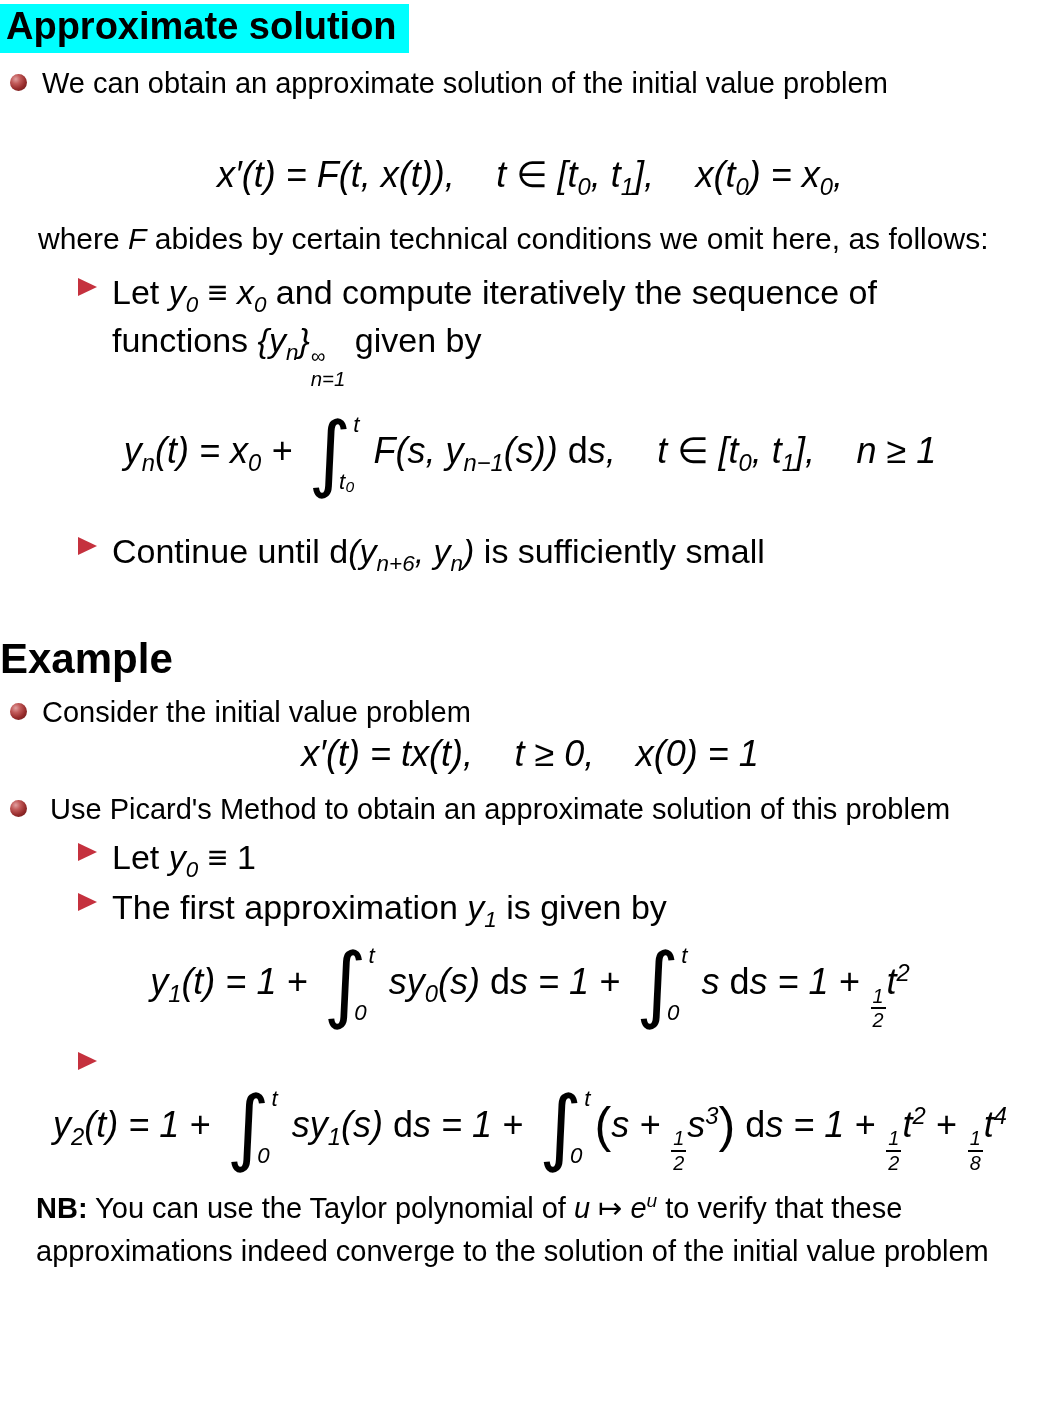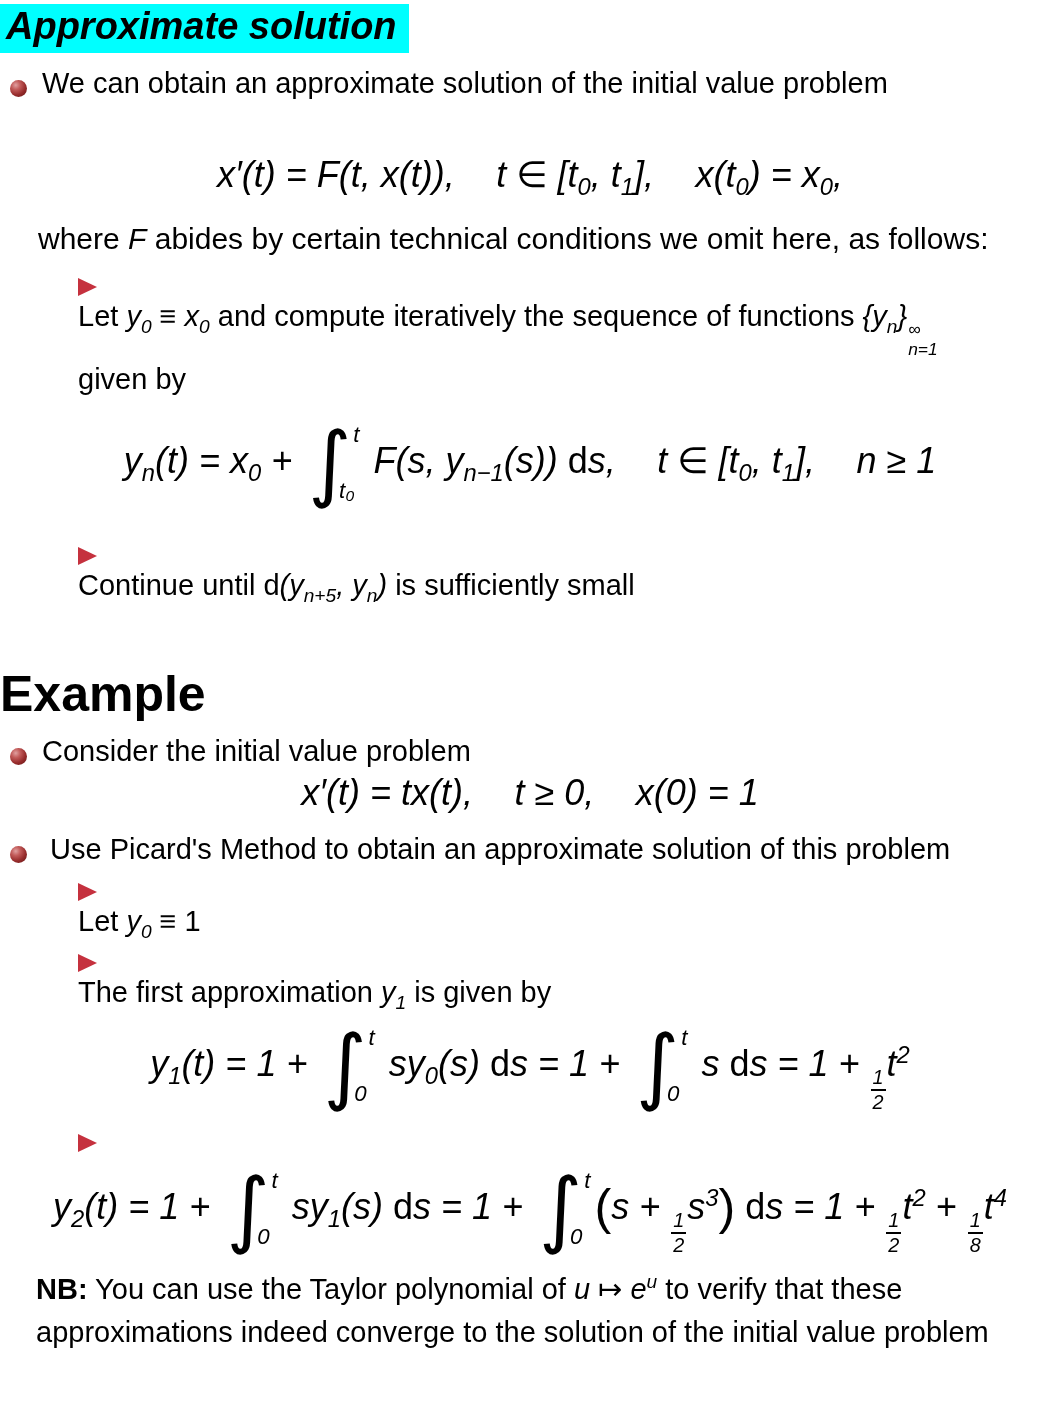--- a/index.html
+++ b/index.html
@@ -6,33 +6,32 @@
   .slide{
     width:1060px;height:1426px;overflow:hidden;position:relative;
     background:#fff;color:#000;
     font-family:"Liberation Sans","DejaVu Sans",sans-serif;
   }
   
   .title{
     display:inline-block;margin:4px 0 0 0;padding:1px 12px 4px 6px;
     font-size:38px;font-weight:bold;line-height:1.15;
     background:var(--highlight,#00ffff);
-    font-style:italic;
   }
-  .heading{font-size:50px;font-weight:bold;margin:60px 0 0 0;line-height:1.15;}
+  .heading{font-size:42px;font-weight:bold;margin:60px 0 0 0;line-height:1.15;}
   
-  .bullet-row{display:flex;margin:10px 0 0 10px;font-size:29px;line-height:1.38;align-items:center;}
+  .bullet-row{display:flex;margin:10px 0 0 10px;font-size:29px;line-height:1.38;}
   .ball{
     flex:none;width:17px;height:17px;border-radius:50%;margin:11px 15px 0 0;
     background:radial-gradient(circle at 34% 30%, #e0a0a0 0%, #c25b5a 28%, var(--ball,#972c2c) 60%, #5e1414 100%);
   }
   .bullet-text{max-width:1000px;}
   .bullet-text.narrow{max-width:905px;margin-left:8px;}
   
-  .sub-row{display:flex;margin:6px 0 0 78px;font-size:29px;line-height:1.42;flex-direction:column;}
+  .sub-row{display:flex;margin:6px 0 0 78px;font-size:34px;line-height:1.42;}
   .tri{
     flex:none;width:0;height:0;margin:10px 15px 0 0;
     border-left:19px solid var(--triangle,#c5313e);
     border-top:9px solid transparent;border-bottom:9px solid transparent;
   }
   .sub-text{max-width:880px;}
   
   .para{margin:22px 0 0 38px;font-size:30px;line-height:1.4;max-width:980px;}
   .note{margin:12px 0 0 36px;font-size:29px;line-height:1.48;max-width:965px;}
   
@@ -89,21 +88,21 @@
   <div class="formula f-picard"><span class="m-i">y</span><sub class="m-sub">n</sub><span class="m-i">(t) = x</span><sub class="m-sub">0</sub><span class="m-i"> + </span><span class="m-int">
         <span class="int-g">∫</span>
         <span class="int-l">
           <span class="int-hi">t</span>
           <span class="int-lo">t₀</span>
         </span>
       </span><span class="m-i"> F(s, y</span><sub class="m-sub">n−1</sub><span class="m-i">(s)) </span><span class="m-r">d</span><span class="m-i">s,</span><span class="m-sp"></span><span class="m-i">t ∈ [t</span><sub class="m-sub">0</sub><span class="m-i">, t</span><sub class="m-sub">1</sub><span class="m-i">],</span><span class="m-sp"></span><span class="m-i">n ≥ 1</span></div>
 
   <div class="sub-row" style="margin-top:32px">
     <span class="tri"></span>
-    <span class="sub-text"><span class="m-r">Continue until d</span><span class="m-i">(y</span><sub class="m-sub">n+5</sub><span class="m-i">, y</span><sub class="m-sub">n</sub><span class="m-i">)</span><span class="m-r"> is sufficiently small</span></span>
+    <span class="sub-text"><span class="m-r">Continue until d</span><span class="m-i">(y</span><sub class="m-sub">n+6</sub><span class="m-i">, y</span><sub class="m-sub">n</sub><span class="m-i">)</span><span class="m-r"> is sufficiently small</span></span>
   </div>
 
   <div class="heading">Example</div>
 
   <div class="bullet-row" style="margin-top:8px">
     <span class="ball"></span>
     <span class="bullet-text">Consider the initial value problem</span>
   </div>
 
   <div class="formula f-exivp"><span class="m-i">x′(t) = tx(t),</span><span class="m-sp"></span><span class="m-i">t ≥ 0,</span><span class="m-sp"></span><span class="m-i">x(0) = 1</span></div>

